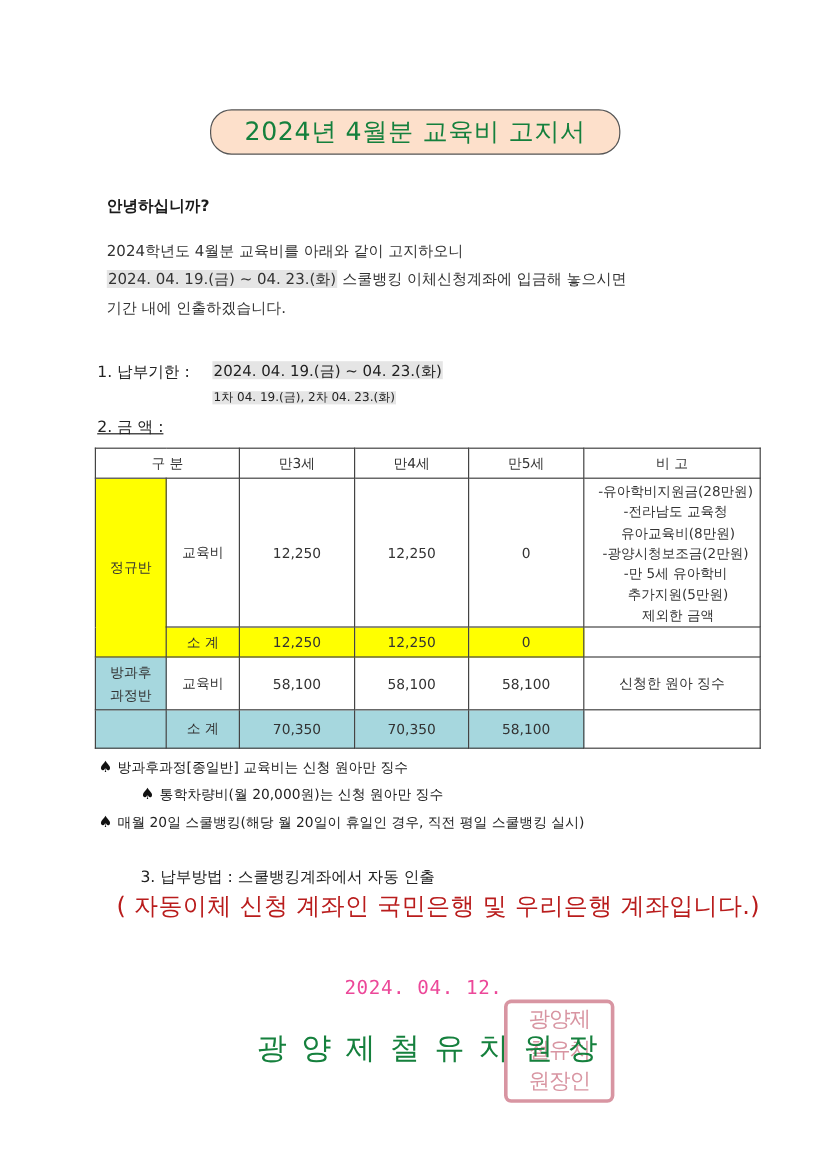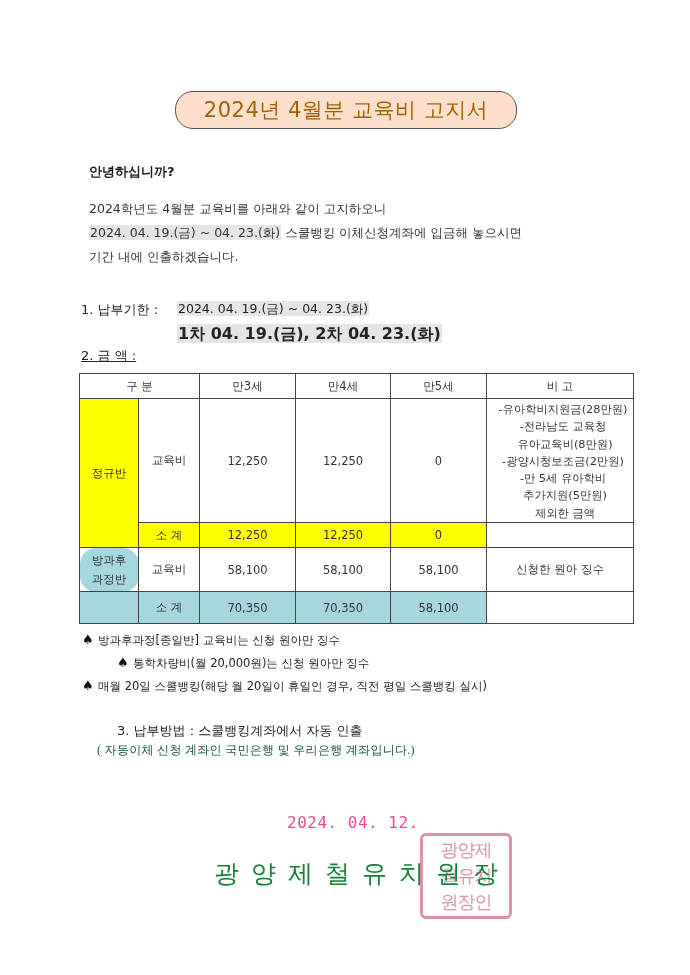--- a/index.html
+++ b/index.html
@@ -7,42 +7,42 @@
     width: 690px; height: 975px; position: relative; overflow: hidden;
     font-family: "DejaVu Sans", "Liberation Sans", sans-serif;
     color: #1a1a1a;
   }
   .abs { position: absolute; }
   .title-box {
     left: 175px; top: 91px; width: 340px; height: 36px;
     background: #fde0cb; border: 1.5px solid #555;
     border-radius: 18px / 18px;
     display: flex; align-items: center; justify-content: center;
-    font-size: 21px; letter-spacing: 0.5px; color: #a16207;
+    font-size: 21px; letter-spacing: 0.5px; color: #15803d;
   }
   .greet { left: 89px; top: 163px; font-size: 13px; font-weight: bold; }
   .line { font-size: 12.5px; color: #333; white-space: nowrap; }
   .hl { background: #e5e5e5; padding: 0 1px; }
   .sec { font-size: 13px; color: #222; white-space: nowrap; }
   table.fee {
     position: absolute; left: 79px; top: 373px;
     border-collapse: collapse; table-layout: fixed;
     font-size: 11.5px; color: #333;
   }
   table.fee td {
     border: 1px solid #444; text-align: center; vertical-align: middle;
     padding: 0;
   }
   .yellow { background: #ffff00; }
   .blue { background: #a6d7de; }
   .note-cell { text-align: right; vertical-align: top !important; padding: 2px 0 0 6px !important; line-height: 17.3px; font-size: 11.3px; }
   .note-cell div { white-space: nowrap; }
   .bullet { font-size: 11.5px; color: #222; white-space: nowrap; }
   .bullet .sp { display: inline-block; width: 16px; font-size: 13px; color: #111; }
-  .red { color: #14532d; font-size: 12px; white-space: nowrap; letter-spacing: 0.3px; font-family: Liberation Serif, serif; }
+  .red { color: #b91c1c; font-size: 20px; white-space: nowrap; letter-spacing: 0.3px; }
   .date { left: 287px; top: 813px; font-size: 16px; font-family: "DejaVu Sans Mono", "Liberation Mono", monospace; color: #ec4899; letter-spacing: 0.5px; }
   .org { left: 214px; top: 857px; font-size: 25px; letter-spacing: 12px; color: #15803d; white-space: nowrap; z-index: 2; }
   .stamp {
     left: 420px; top: 833px; width: 92px; height: 86px;
     border: 3px solid #d48a98; border-radius: 6px; box-sizing: border-box;
     color: #d48a98; font-size: 18px; line-height: 26px; text-align: center;
     opacity: 0.9; z-index: 1; letter-spacing: -1px; padding-top: 1px;
   }
 </style>
 </head>
@@ -53,21 +53,21 @@
 <div class="abs greet">안녕하십니까?</div>
 
 <div class="abs line" style="left:89px; top:201px;">2024학년도  4월분  교육비를  아래와  같이  고지하오니</div>
 <div class="abs line" style="left:89px; top:225px;">
   <span class="hl">2024. 04. 19.(금) ~ 04. 23.(화)</span><span> 스쿨뱅킹  이체신청계좌에  입금해  놓으시면</span>
 </div>
 <div class="abs line" style="left:89px; top:249px;">기간  내에  인출하겠습니다.</div>
 
 <div class="abs sec" style="left:81px; top:301px;">1.  납부기한  :</div>
 <div class="abs sec" style="left:177px; top:301px; font-size:12.5px;"><span class="hl">2024. 04. 19.(금) ~ 04. 23.(화)</span></div>
-<div class="abs sec" style="left:177px; top:324px; font-size:16px;font-weight:bold;"><span class="hl">1차 04. 19.(금), 2차 04. 23.(화)</span></div>
+<div class="abs sec" style="left:177px; top:324px; font-size:10px;"><span class="hl">1차 04. 19.(금), 2차 04. 23.(화)</span></div>
 <div class="abs sec" style="left:81px; top:347px;text-decoration:underline;">2. 금      액 :</div>
 
 <table class="fee">
   <colgroup>
     <col style="width:59px">
       <col style="width:61px">
       <col style="width:96px">
       <col style="width:95px">
       <col style="width:96px">
       <col style="width:147px">
@@ -97,21 +97,21 @@
     </td>
   </tr>
   <tr style="height:25px">
     <td class="yellow">소    계</td>
     <td class="yellow">12,250</td>
     <td class="yellow">12,250</td>
     <td class="yellow">0</td>
     <td></td>
   </tr>
   <tr style="height:44px">
-    <td class="blue" style="line-height:19px;border-radius:16px;">
+    <td class="blue" style="line-height:19px;">
       <div>방과후</div>
       <div>과정반</div>
     </td>
     <td>교육비</td>
     <td>58,100</td>
     <td>58,100</td>
     <td>58,100</td>
     <td>신청한 원아 징수</td>
   </tr>
   <tr style="height:32px">

